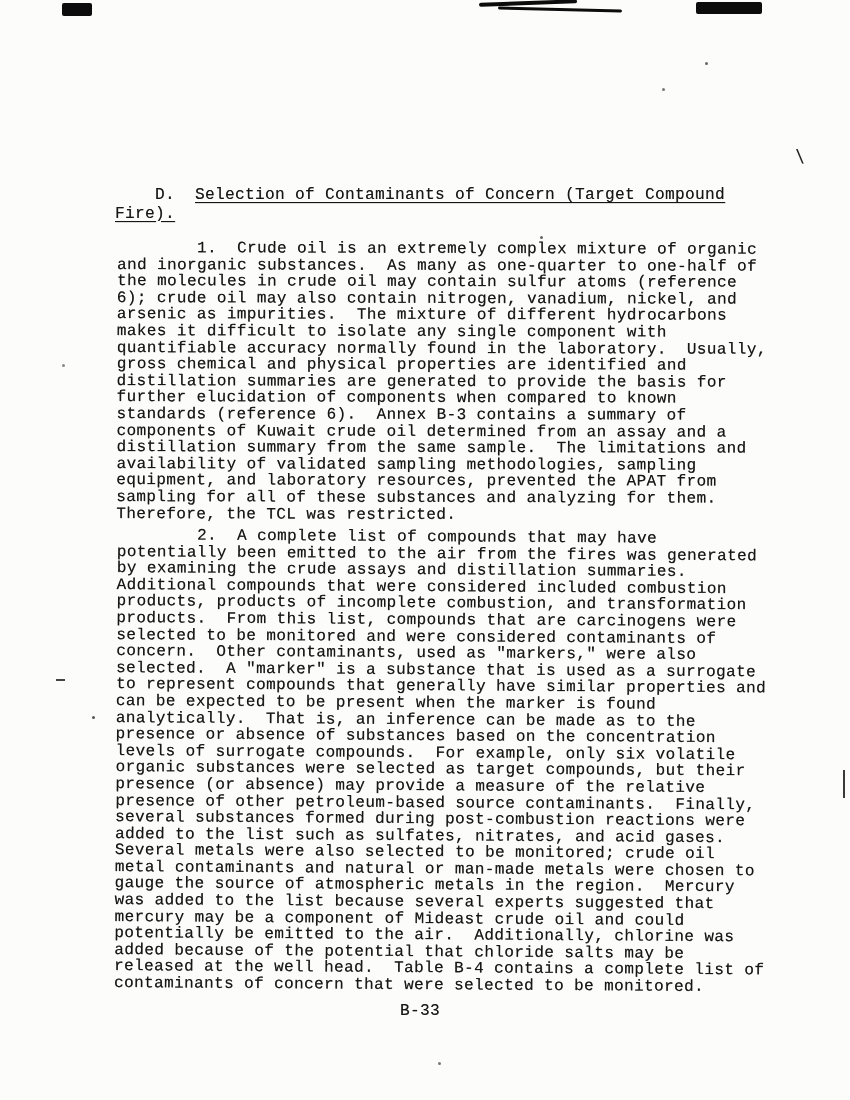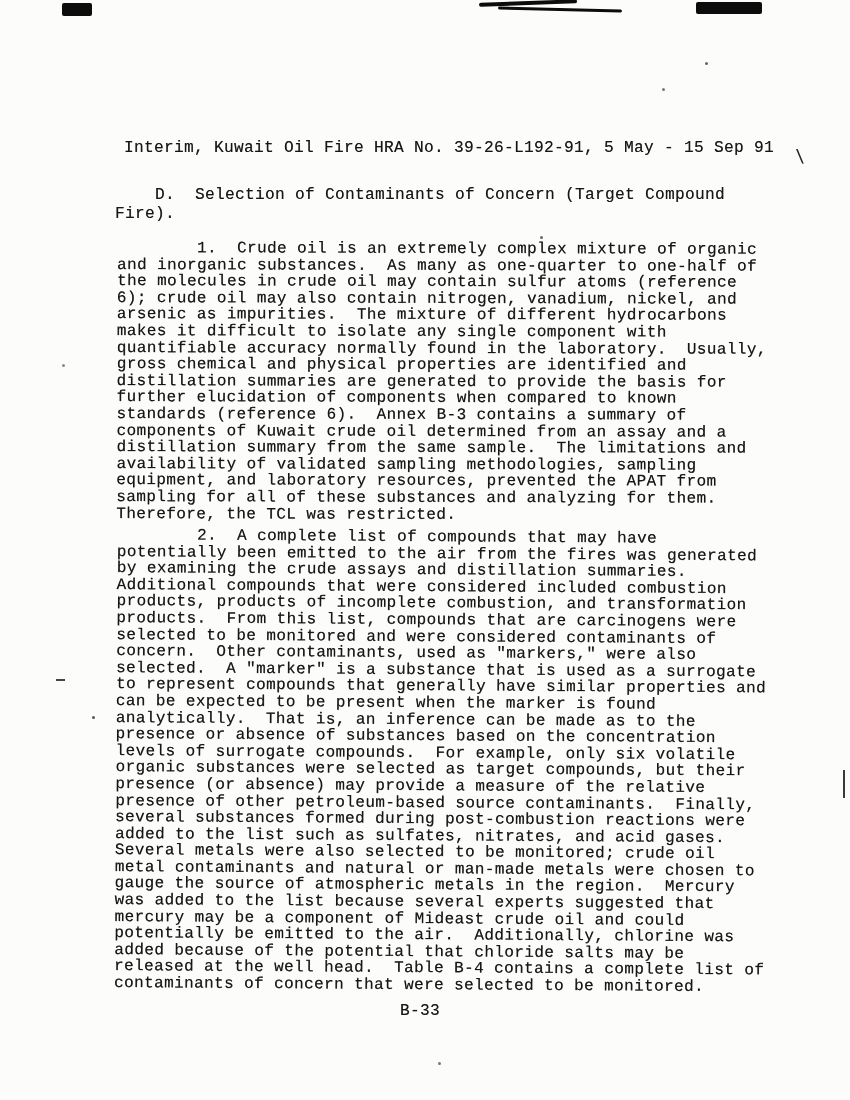--- a/index.html
+++ b/index.html
@@ -27,20 +27,21 @@
   .header-line {
     top: 140px;
     left: 124px;
   }
   .heading {
     top: 186px;
     left: 115px;
     line-height: 18.5px;
   }
   .underlined {
+    text-decoration: underline;
     text-underline-offset: 3px;
   }
   .para1 {
     top: 240px;
     left: 117px;
     transform: rotate(0.15deg);
     transform-origin: 0 0;
   }
   .para2 {
     top: 527px;
@@ -92,21 +93,20 @@
   <div class="artifact a-right-tick"></div>
   <div class="artifact a-left-dash"></div>
   <div class="artifact a-dot-1"></div>
   <div class="artifact a-dot-2"></div>
   <div class="artifact a-dot-3"></div>
   <div class="artifact a-dot-4"></div>
   <div class="artifact a-dot-5"></div>
   <div class="artifact a-dot-6"></div>
   <span class="backslash-mark">\</span>
 
-  <div class="mono header-line">Interim, Kuwait Oil Fire HRA No. 39-26-L192-91, 5 May - 15 Sep 91</div>
 
   <div class="mono heading"><span>    D.  </span><span class="underlined">Selection of Contaminants of Concern (Target Compound</span>
 <span class="underlined">Fire).</span></div>
 
   <div class="mono para1">        1.  Crude oil is an extremely complex mixture of organic
 and inorganic substances.  As many as one-quarter to one-half of
 the molecules in crude oil may contain sulfur atoms (reference
 6); crude oil may also contain nitrogen, vanadium, nickel, and
 arsenic as impurities.  The mixture of different hydrocarbons
 makes it difficult to isolate any single component with

